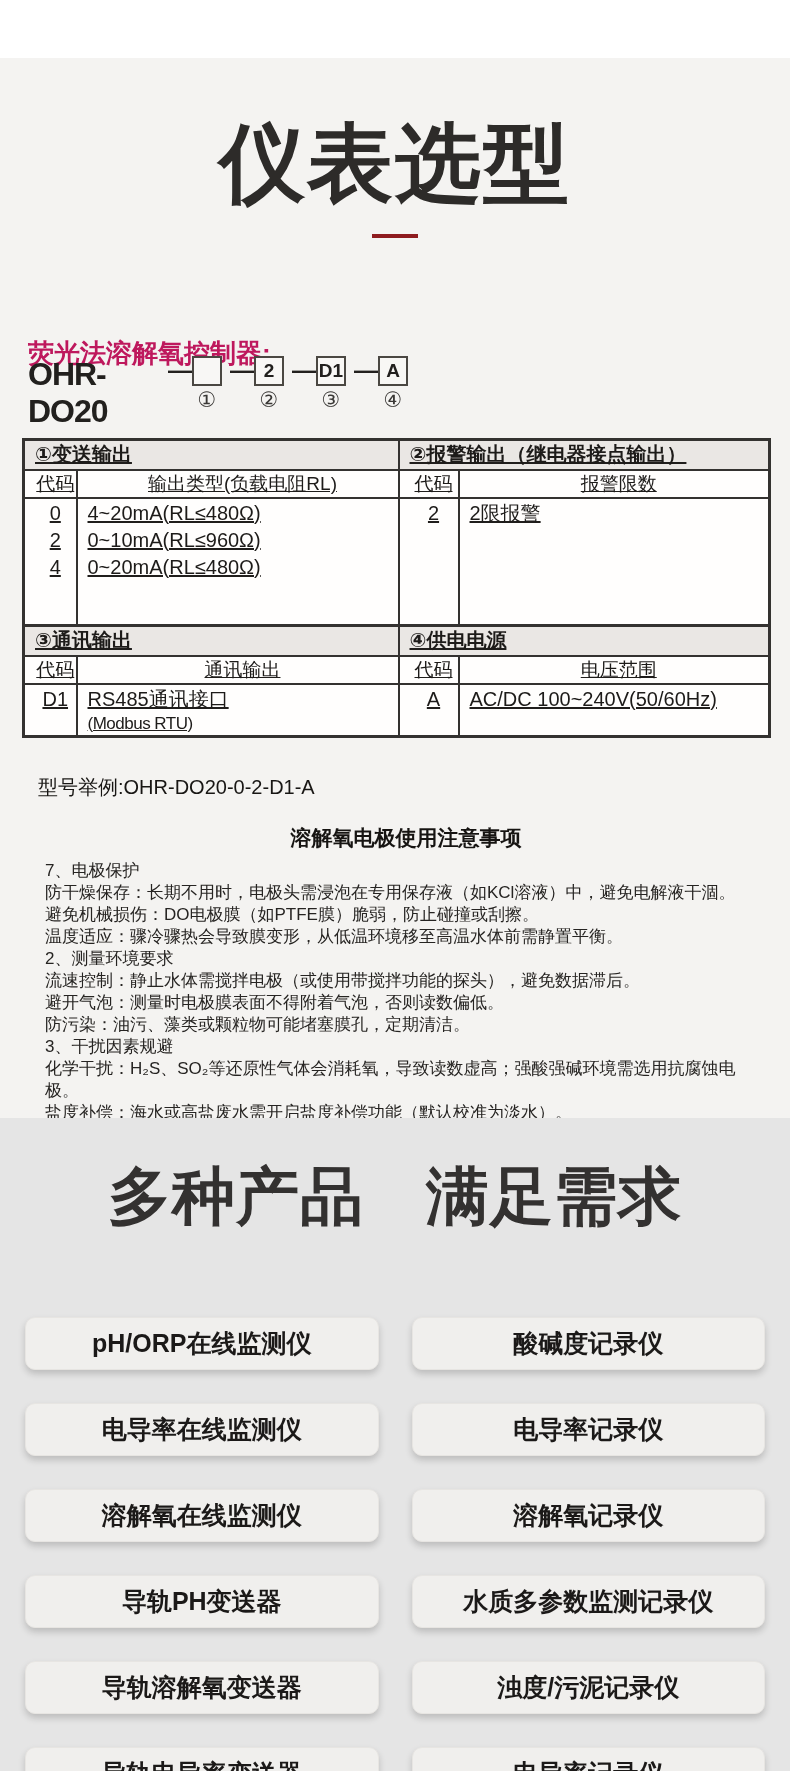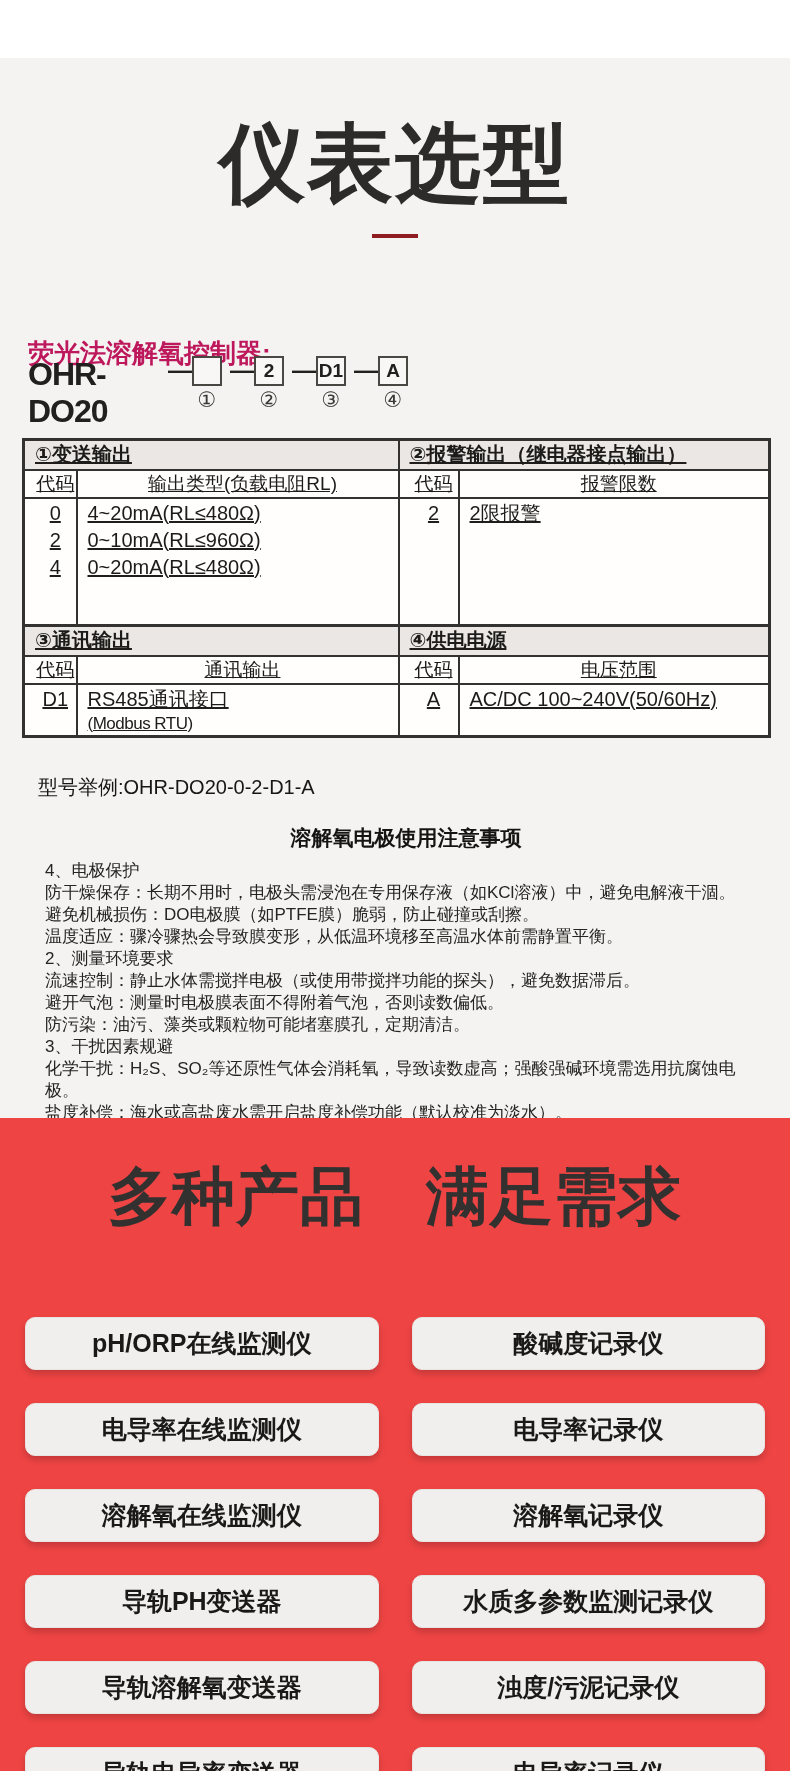--- a/index.html
+++ b/index.html
@@ -41,21 +41,21 @@
   .modbus { font-size:17px; letter-spacing:-0.5px; line-height:22px !important; }
 
   .example-line { position:absolute; top:684px; left:38px; font-size:20px; color:#181614;margin-top:32px; }
 
   
   .notes { position:absolute; top:766px; left:45px; width:722px; }
   .notes-title { text-align:center; font-size:21px; font-weight:700; color:#161412; margin-bottom:8px; }
   .note-line { font-size:17px; line-height:22px; color:#262422; }
 
   
-  .products { position:absolute; top:1118px; left:0; width:790px; height:653px; background:#ef4444; }
+  .products { position:absolute; top:1118px; left:0; width:790px; height:653px; background:#e5e5e5; }
   .products-heading { position:absolute; top:36px; left:0; width:790px; display:flex;
                       justify-content:center; gap:62px; }
   .products-heading span { font-size:63px; font-weight:900; color:#333130; letter-spacing:1px; }
   .btn-grid { position:absolute; top:199px; left:25px; width:740px; display:grid;
               grid-template-columns:1fr 1fr; column-gap:90px; row-gap:15px;gap:33px; }
   .pbtn { height:53px; background:#f0efed; border:1px solid #e7e5e2; border-radius:10px;
           box-shadow:0 4px 7px rgba(0,0,0,0.18); display:flex; align-items:center; justify-content:center;
           font-size:25px; font-weight:600; color:#1b1918; cursor:pointer; }
 </style>
 </head>
@@ -148,21 +148,21 @@
           <div>AC/DC 100~240V(50/60Hz)</div>
         </td>
       </tr>
     </tbody>
       </table>
 
     <div class="example-line">型号举例:OHR-DO20-0-2-D1-A</div>
 
     <div class="notes">
       <div class="notes-title">溶解氧电极使用注意事项</div>
-      <div class="note-line">4、电极保护</div>
+      <div class="note-line">7、电极保护</div>
       <div class="note-line">防干燥保存：长期不用时，电极头需浸泡在专用保存液（如KCl溶液）中，避免电解液干涸。</div>
       <div class="note-line">避免机械损伤：DO电极膜（如PTFE膜）脆弱，防止碰撞或刮擦。</div>
       <div class="note-line">温度适应：骤冷骤热会导致膜变形，从低温环境移至高温水体前需静置平衡。</div>
       <div class="note-line">2、测量环境要求</div>
       <div class="note-line">流速控制：静止水体需搅拌电极（或使用带搅拌功能的探头），避免数据滞后。</div>
       <div class="note-line">避开气泡：测量时电极膜表面不得附着气泡，否则读数偏低。</div>
       <div class="note-line">防污染：油污、藻类或颗粒物可能堵塞膜孔，定期清洁。</div>
       <div class="note-line">3、干扰因素规避</div>
       <div class="note-line">化学干扰：H₂S、SO₂等还原性气体会消耗氧，导致读数虚高；强酸强碱环境需选用抗腐蚀电极。</div>
       <div class="note-line">盐度补偿：海水或高盐废水需开启盐度补偿功能（默认校准为淡水）。</div>

